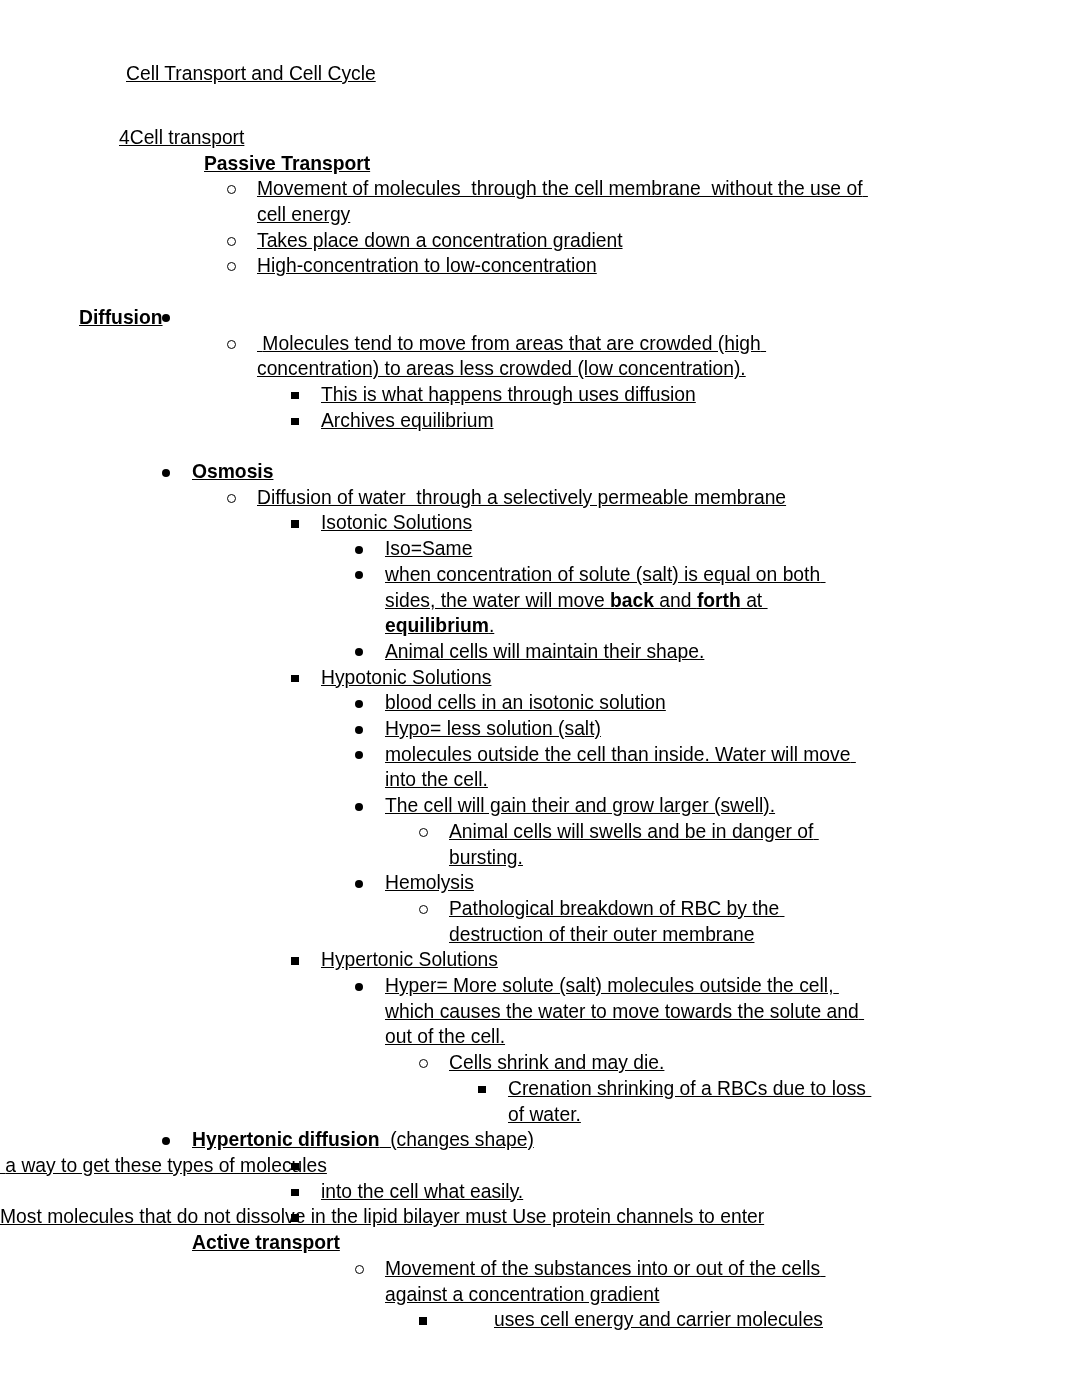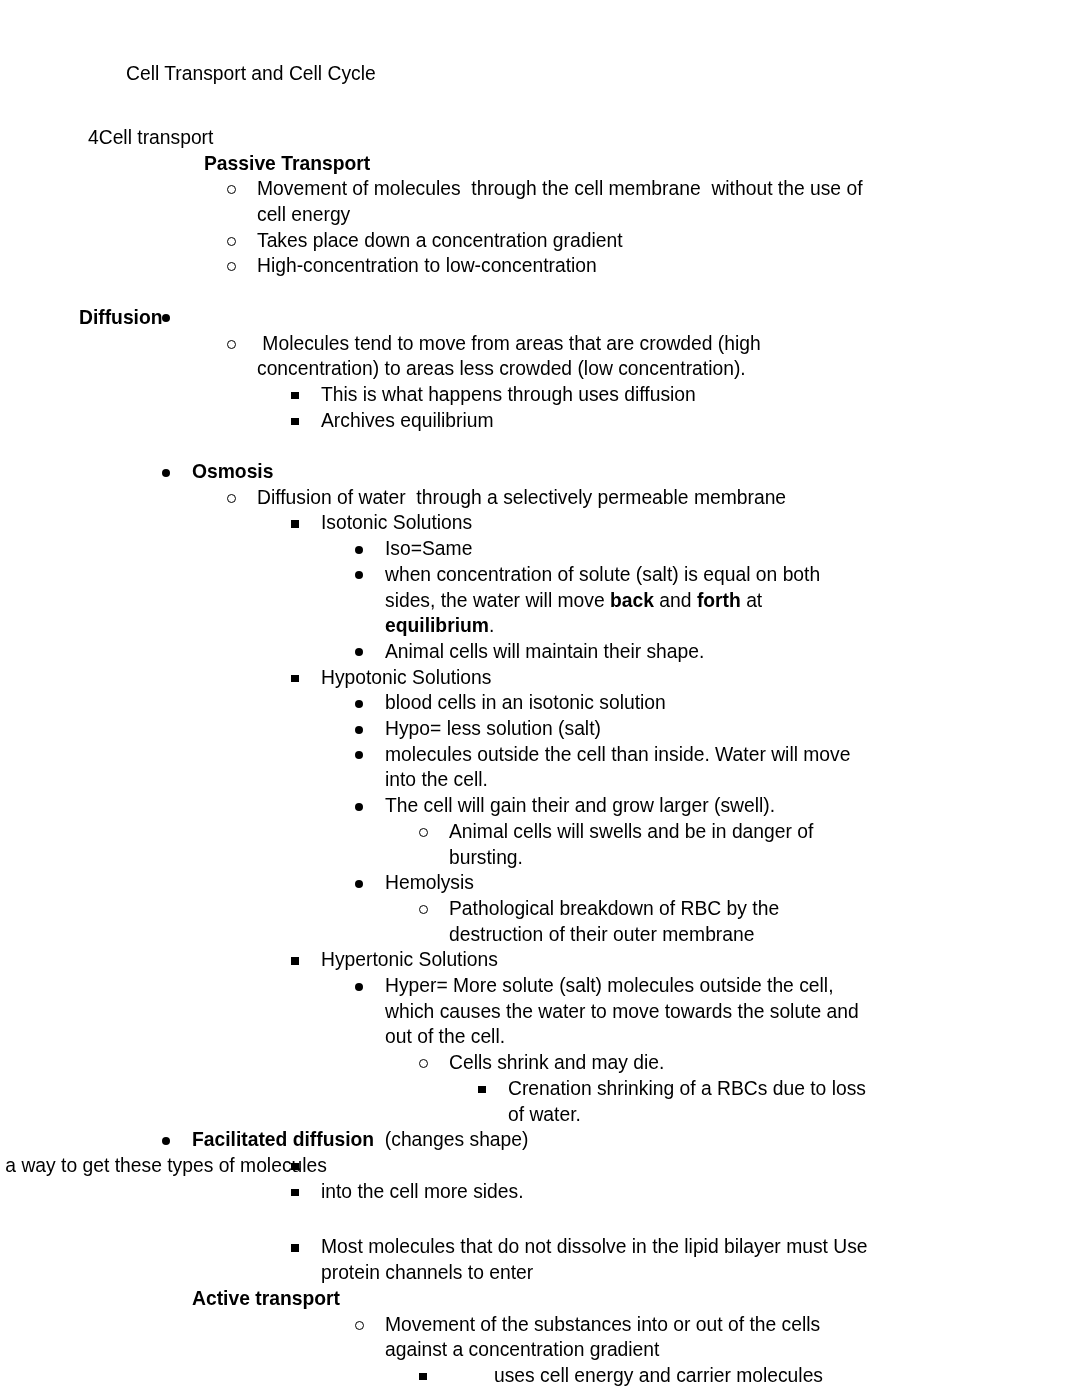--- a/index.html
+++ b/index.html
@@ -11,20 +11,21 @@
     line-height:25.7px;
     color:#000000;
     overflow:hidden;
   }
   .page{
     position:relative;
     width:1000px;height:1397px;
     padding-top:61px;
     padding-right:132px;
     box-sizing:border-box;
+    text-decoration:underline;
   }
   .line{
     position:relative;
     min-height:25.7px;
   }
   .line.blank{height:25.7px;}
   .line-title{margin-bottom:12.5px;}
   .txt{white-space:pre-wrap;}
   .b{font-weight:bold;}
   .mk{
@@ -36,21 +37,21 @@
   .mk.circle{width:9px;height:9px;border:1.7px solid #000;border-radius:50%;background:transparent;box-sizing:border-box;top:9px;}
   .mk.square{background:#000;width:7.5px;height:7.5px;top:10px;}
 </style>
 </head>
 <body>
 
 <div class="page">
   <div id="doc-lines">
       <div class="line line-title" style="padding-left: 126px;"><span class="txt">Cell Transport and Cell Cycle</span></div>
       <div class="line blank"></div>
-      <div class="line" style="padding-left: 88px;"><span class="txt">4Cell transport</span></div>
+      <div class="line" style="padding-left: 119px;"><span class="txt">4Cell transport</span></div>
       <div class="line" style="padding-left: 192px; margin-left: 12px;"><span class="txt b">Passive Transport</span></div>
       <div class="line" style="padding-left: 257px;"><span class="mk circle" style="left: 227px;"></span><span class="txt">Movement of molecules  through the cell membrane  without the use of cell energy</span></div>
       <div class="line" style="padding-left: 257px;"><span class="mk circle" style="left: 227px;"></span><span class="txt">Takes place down a concentration gradient</span></div>
       <div class="line" style="padding-left: 257px;"><span class="mk circle" style="left: 227px;"></span><span class="txt">High-concentration to low-concentration</span></div>
       <div class="line blank"></div>
       <div class="line" style="padding-left: 79px;"><span class="mk disc" style="left: 162px;"></span><span class="txt b">Diffusion</span></div>
       <div class="line" style="padding-left: 257px;"><span class="mk circle" style="left: 227px;"></span><span class="txt"> Molecules tend to move from areas that are crowded (high concentration) to areas less crowded (low concentration).</span></div>
       <div class="line" style="padding-left: 321px;"><span class="mk square" style="left: 291px;"></span><span class="txt">This is what happens through uses diffusion</span></div>
       <div class="line" style="padding-left: 321px;"><span class="mk square" style="left: 291px;"></span><span class="txt">Archives equilibrium</span></div>
       <div class="line blank"></div>
@@ -65,21 +66,21 @@
       <div class="line" style="padding-left: 385px;"><span class="mk disc" style="left: 355px;"></span><span class="txt">Hypo= less solution (salt)</span></div>
       <div class="line" style="padding-left: 385px;"><span class="mk disc" style="left: 355px;"></span><span class="txt">molecules outside the cell than inside. Water will move into the cell.</span></div>
       <div class="line" style="padding-left: 385px;"><span class="mk disc" style="left: 355px;"></span><span class="txt">The cell will gain their and grow larger (swell).</span></div>
       <div class="line" style="padding-left: 449px;"><span class="mk circle" style="left: 419px;"></span><span class="txt">Animal cells will swells and be in danger of bursting.</span></div>
       <div class="line" style="padding-left: 385px;"><span class="mk disc" style="left: 355px;"></span><span class="txt">Hemolysis</span></div>
       <div class="line" style="padding-left: 449px;"><span class="mk circle" style="left: 419px;"></span><span class="txt">Pathological breakdown of RBC by the destruction of their outer membrane</span></div>
       <div class="line" style="padding-left: 321px;"><span class="mk square" style="left: 291px;"></span><span class="txt">Hypertonic Solutions</span></div>
       <div class="line" style="padding-left: 385px;"><span class="mk disc" style="left: 355px;"></span><span class="txt">Hyper= More solute (salt) molecules outside the cell, which causes the water to move towards the solute and out of the cell.</span></div>
       <div class="line" style="padding-left: 449px;"><span class="mk circle" style="left: 419px;"></span><span class="txt">Cells shrink and may die.</span></div>
       <div class="line" style="padding-left: 508px;"><span class="mk square" style="left: 478px;"></span><span class="txt">Crenation shrinking of a RBCs due to loss of water.</span></div>
-      <div class="line" style="padding-left: 192px;"><span class="mk disc" style="left: 162px;"></span><span class="txt b">Facilitated diffusion</span><span class="txt">  (changes shape)</span></div>
+      <div class="line" style="padding-left: 192px;"><span class="mk disc" style="left: 162px;"></span><span class="txt b">Hypertonic diffusion</span><span class="txt">  (changes shape)</span></div>
       <div class="line" style=""><span class="mk square" style="left: 291px;"></span><span class="txt"> a way to get these types of molecules</span></div>
-      <div class="line" style="padding-left: 321px;"><span class="mk square" style="left: 291px;"></span><span class="txt">into the cell more sides.</span></div>
-      <div class="line" style="padding-left: 321px; margin-top: 30px;"><span class="mk square" style="left: 291px;"></span><span class="txt">Most molecules that do not dissolve in the lipid bilayer must Use protein channels to enter</span></div>
+      <div class="line" style="padding-left: 321px;"><span class="mk square" style="left: 291px;"></span><span class="txt">into the cell what easily.</span></div>
+      <div class="line" style=""><span class="mk square" style="left: 291px;"></span><span class="txt">Most molecules that do not dissolve in the lipid bilayer must Use protein channels to enter</span></div>
       <div class="line" style="padding-left: 192px;"><span class="txt b">Active transport</span></div>
       <div class="line" style="padding-left: 385px;"><span class="mk circle" style="left: 355px;"></span><span class="txt">Movement of the substances into or out of the cells against a concentration gradient</span></div>
       <div class="line" style="padding-left: 449px; text-align: center;"><span class="mk square" style="left: 419px;"></span><span class="txt">uses cell energy and carrier molecules</span></div>
     </div>
 </div>
 
 </body></html>

